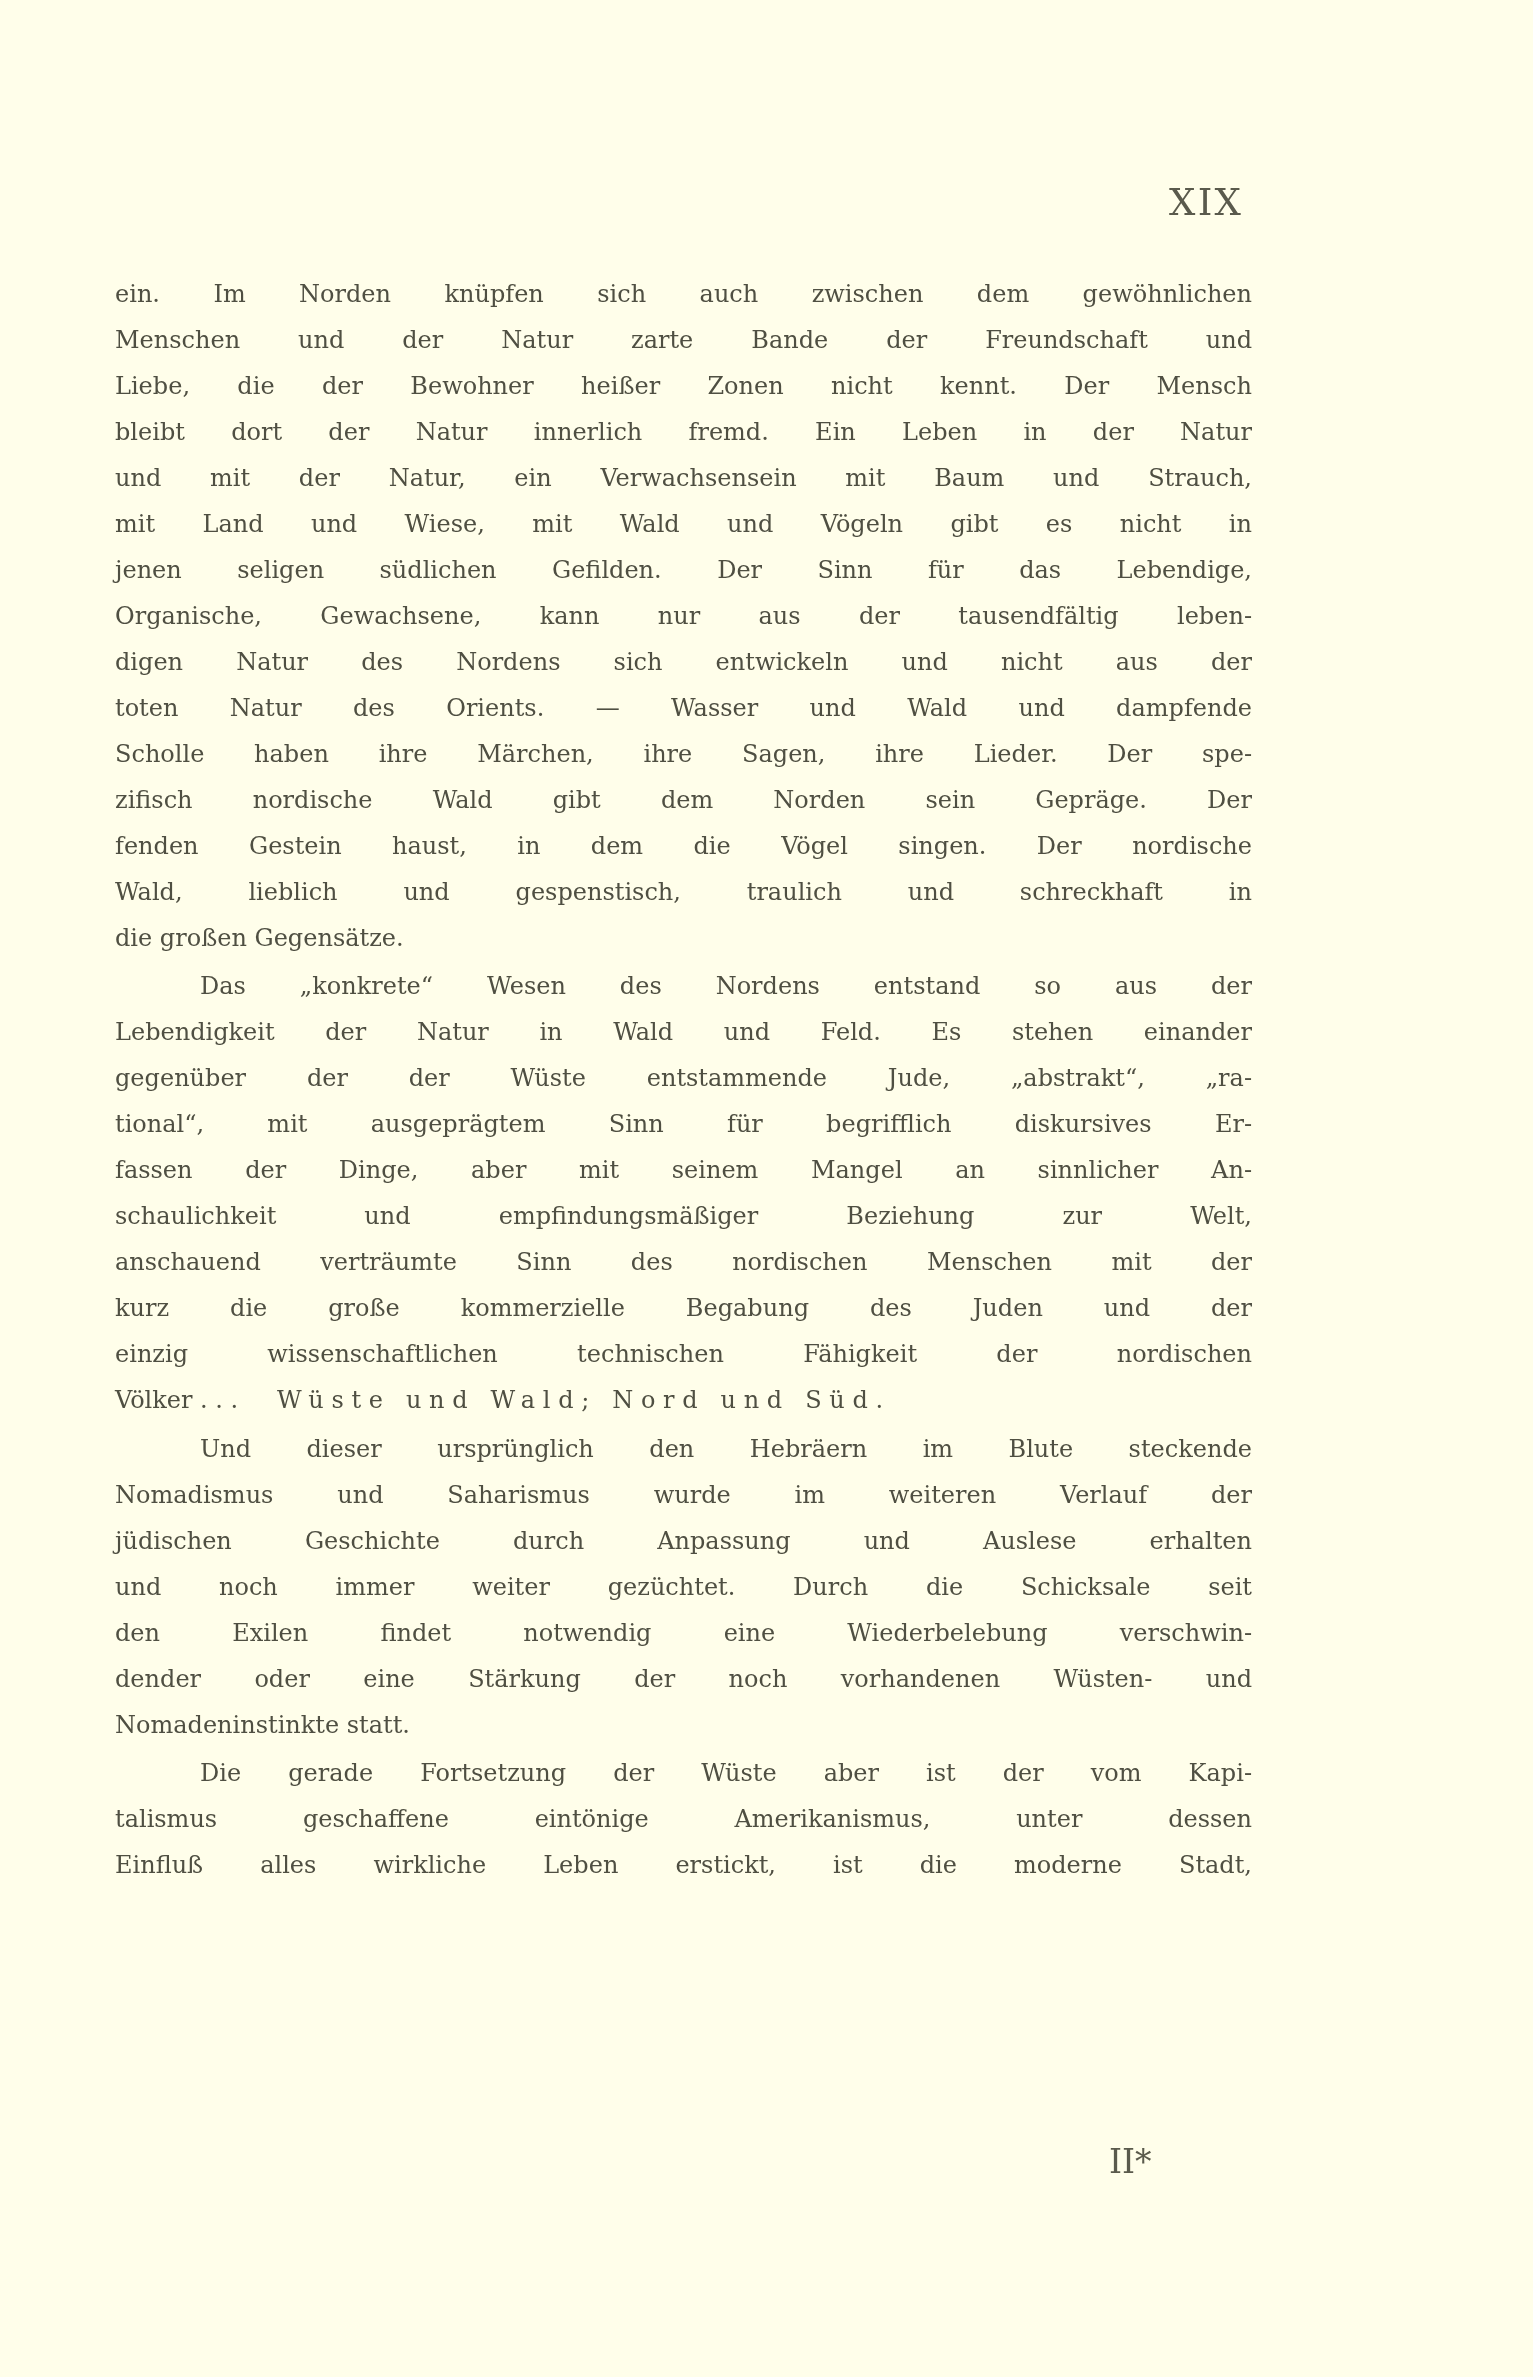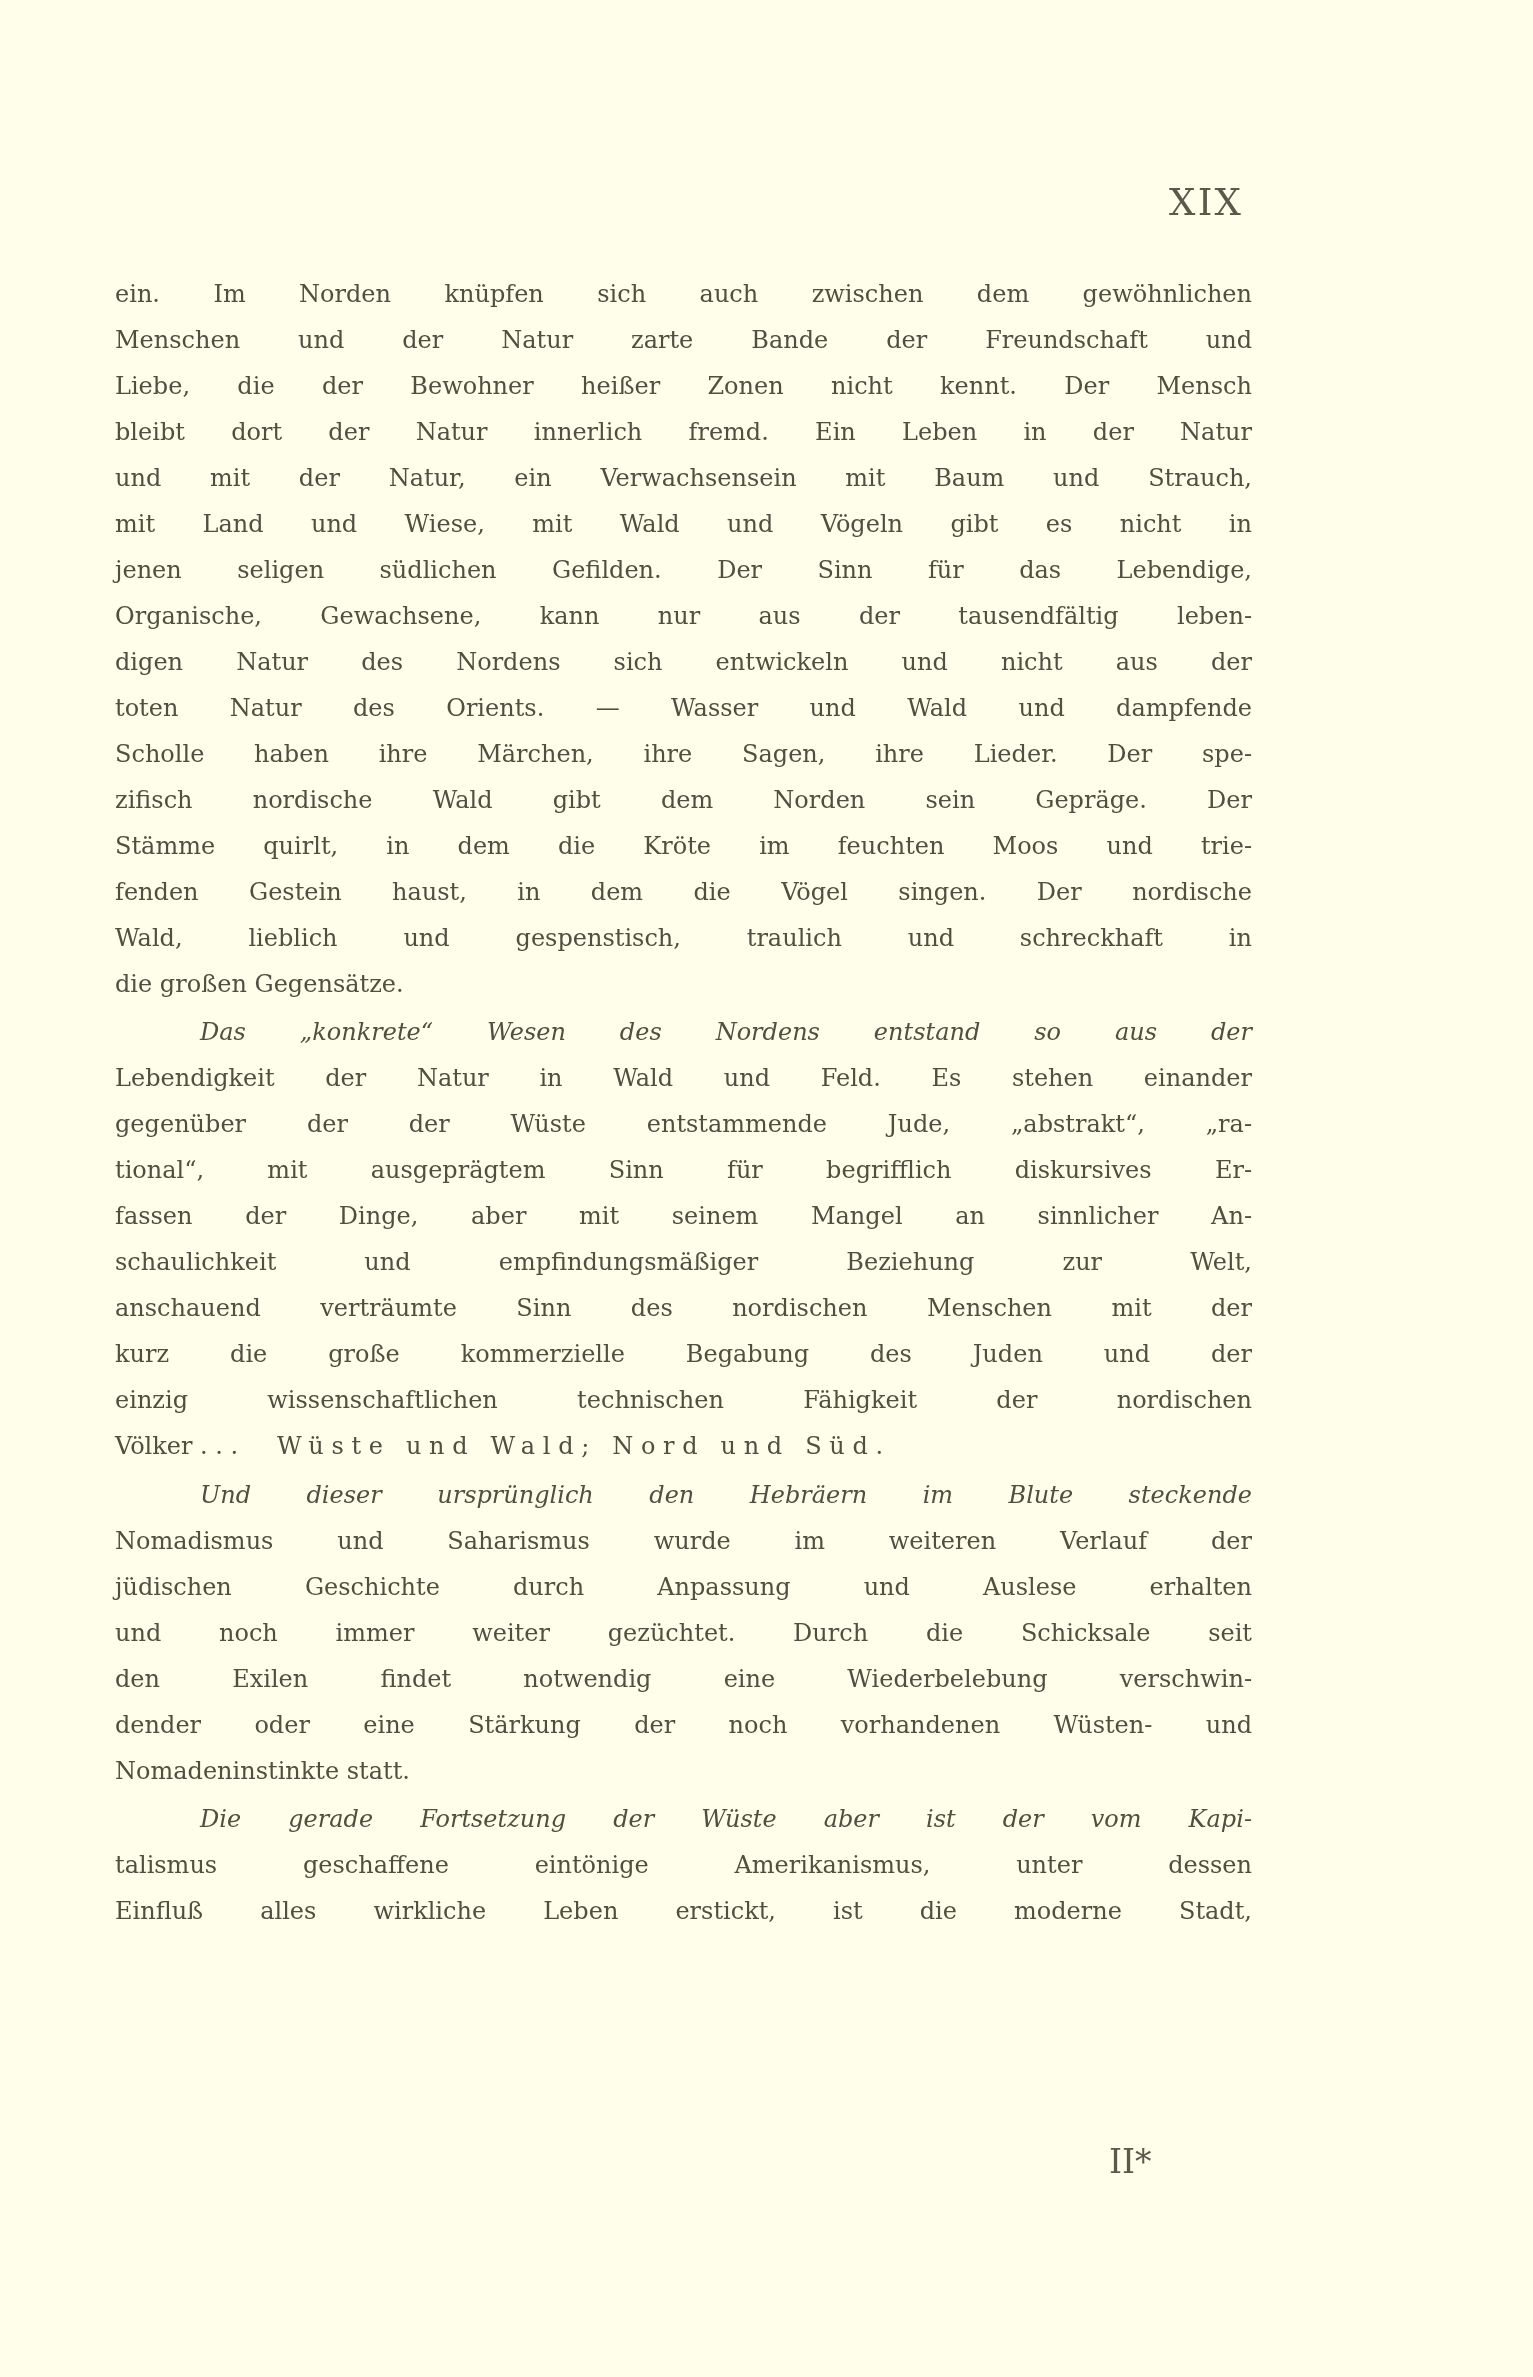--- a/index.html
+++ b/index.html
@@ -47,21 +47,20 @@
     text-align: justify;
     text-align-last: justify;
     height: 46px;
     overflow: visible;
   }
   .line.last {
     text-align-last: left;
   }
   .indent {
     padding-left: 85px;
-    font-style: italic;
   }
   .spaced {
     letter-spacing: 0.32em;
     margin-left: 31px;
   }
   .signature {
     position: absolute;
     left: 1109px;
     top: 2143px;
     font-size: 33px;
@@ -82,21 +81,20 @@
     <span class="line">Liebe, die der Bewohner heißer Zonen nicht kennt. Der Mensch</span>
     <span class="line">bleibt dort der Natur innerlich fremd. Ein Leben in der Natur</span>
     <span class="line">und mit der Natur, ein Verwachsensein mit Baum und Strauch,</span>
     <span class="line">mit Land und Wiese, mit Wald und Vögeln gibt es nicht in</span>
     <span class="line">jenen seligen südlichen Gefilden. Der Sinn für das Lebendige,</span>
     <span class="line">Organische, Gewachsene, kann nur aus der tausendfältig leben-</span>
     <span class="line">digen Natur des Nordens sich entwickeln und nicht aus der</span>
     <span class="line">toten Natur des Orients. — Wasser und Wald und dampfende</span>
     <span class="line">Scholle haben ihre Märchen, ihre Sagen, ihre Lieder. Der spe-</span>
     <span class="line">zifisch nordische Wald gibt dem Norden sein Gepräge. Der</span>
-    <span class="line">Stämme quirlt, in dem die Kröte im feuchten Moos und trie-</span>
     <span class="line">fenden Gestein haust, in dem die Vögel singen. Der nordische</span>
     <span class="line">Wald, lieblich und gespenstisch, traulich und schreckhaft in</span>
     <span class="line last">die großen Gegensätze.</span>
   </p>
 
   <p class="paragraph">
     <span class="line indent">Das „konkrete“ Wesen des Nordens entstand so aus der</span>
     <span class="line">Lebendigkeit der Natur in Wald und Feld. Es stehen einander</span>
     <span class="line">gegenüber der der Wüste entstammende Jude, „abstrakt“, „ra-</span>
     <span class="line">tional“, mit ausgeprägtem Sinn für begrifflich diskursives Er-</span>

